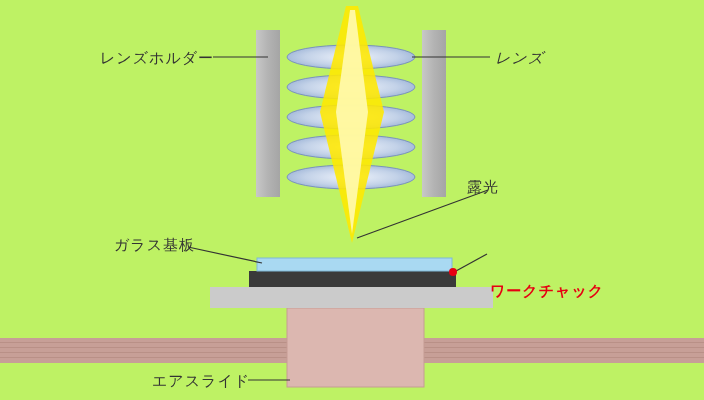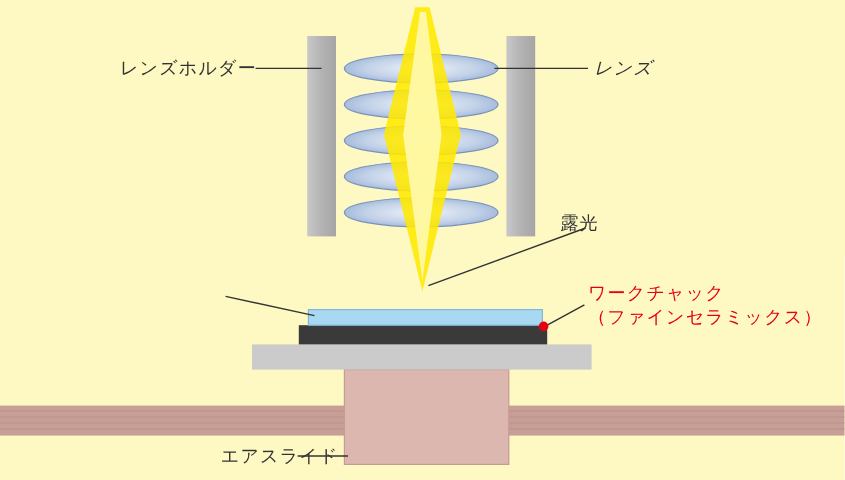--- a/index.html
+++ b/index.html
@@ -1,34 +1,35 @@
 <!DOCTYPE html>
 <html><head>
 <meta charset="utf-8">
 <style>
   html,body{margin:0;padding:0;background:#ffffff;}
   .stage{
     position:relative;
     width:704px;height:400px;
-    background:#fef9c3;
+    background:#bef264;
     overflow:hidden;
     font-family:"Liberation Sans","DejaVu Sans",sans-serif;
   }
   .stage svg{position:absolute;left:0;top:0;}
   .label{
     position:absolute;
     font-size:15px;
     color:#333333;
     letter-spacing:1px;
     white-space:nowrap;
     line-height:20px;
   }
   .label.red{
     color:#e60012;
-    font-weight:normal;
+    font-weight:bold;
+    margin-top:46px;
   }
 </style>
 </head>
 <body>
 
 <div class="stage">
 
   <svg width="704" height="400" viewBox="0 0 704 400">
     <defs>
       <radialGradient id="lensGrad" cx="50%" cy="50%" r="65%">
@@ -83,21 +84,21 @@
     </g>
     <circle cx="453" cy="272" r="4" fill="#e60012"></circle>
   </svg>
 
   <div class="label" style="left:100px; top:48px;">レンズホルダー</div>
 
   <div class="label" style="left:495px; top:48px;font-style:italic;">レンズ</div>
 
   <div class="label" style="left:467px; top:177px;">露光</div>
 
+  <div class="label" style="left:114px; top:235px;">ガラス基板</div>
 
   <div class="label red" style="left:490px; top:235px;">
     <div>ワークチャック</div>
-    <div>（ファインセラミックス）</div>
   </div>
 
-  <div class="label" style="left:152px; top:371px;margin-left:32px;">エアスライド</div>
+  <div class="label" style="left:152px; top:371px;">エアスライド</div>
 
 </div>
 
 </body></html>

